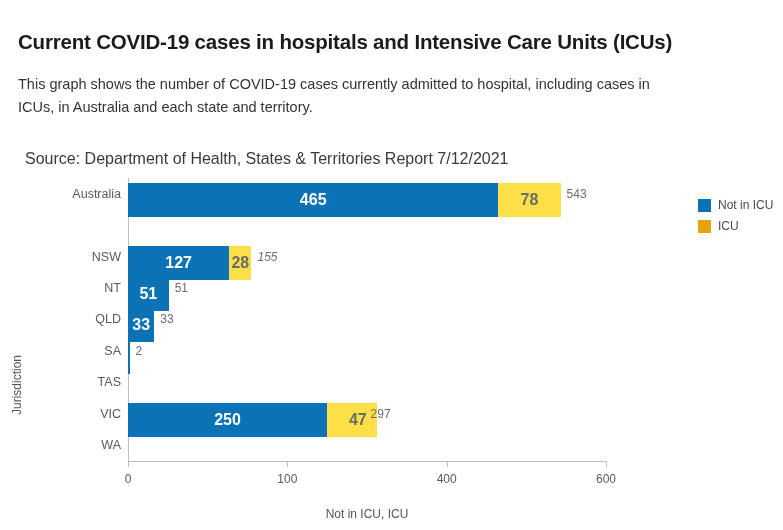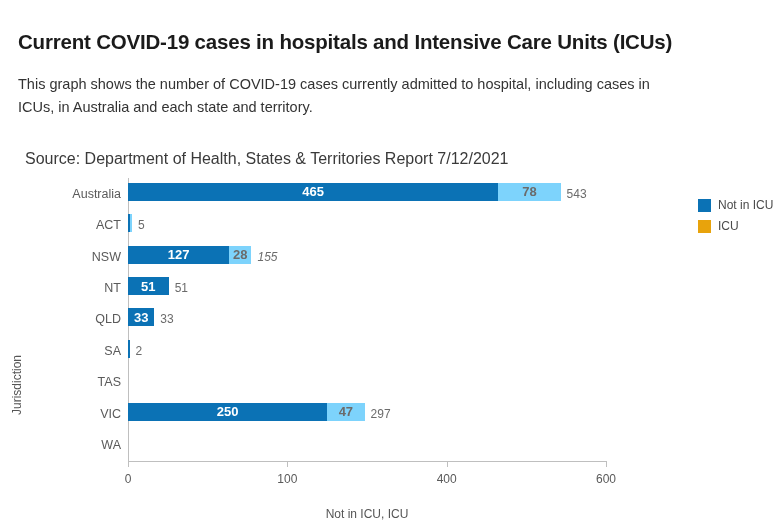--- a/index.html
+++ b/index.html
@@ -64,26 +64,26 @@
   .cat{
     position:absolute;right:100%;margin-right:7px;top:50%;
     transform:translateY(-50%);
     font-size:12.5px;color:#5a5a5a;white-space:nowrap;
   }
   .bars{
     position:absolute;left:0;top:50%;transform:translateY(-50%);
     height:22px;display:flex;align-items:stretch;
   }
   .seg{
-    height:18px;display:flex;align-items:center;justify-content:center;
-    font-size:13px;font-weight:bold;color:#ffffff;overflow:hidden;
+    height:34px;display:flex;align-items:center;justify-content:center;
+    font-size:16px;font-weight:bold;color:#ffffff;overflow:hidden;
   }
   .seg.icu{color:#6b6b6b;}
   .seg-blue{background:#0b72b5;}
-  .seg-orange{background:#7dd3fc;}
+  .seg-orange{background:#fde047;}
   .total{
     position:absolute;top:50%;transform:translateY(-50%);
     font-size:12px;color:#6b6b6b;white-space:nowrap;
   }
 
   
   .legend{
     position:absolute;left:686px;top:198px;
     font-size:12px;color:#4a4a4a;
   }
@@ -125,28 +125,20 @@
 
     <div class="plot" id="plot">
         <div class="row" style="top: 0px; height: 31.4444px;">
           <div class="cat">Australia</div>
           <div class="bars">
             <div class="seg seg-blue" style="width: 370.45px;">465</div>
             <div class="seg seg-orange icu" style="width: 62.14px;">78</div>
           </div>
           <div class="total" style="left: 438.59px;">543</div>
         </div>
-        <div class="row" style="top: 31.4444px; height: 31.4444px;">
-          <div class="cat">ACT</div>
-          <div class="bars">
-            <div class="seg seg-blue" style="width: 1.59333px;"></div>
-            <div class="seg seg-orange icu" style="width: 2.39px;"></div>
-          </div>
-          <div class="total" style="left: 9.98333px;">5</div>
-        </div>
         <div class="row" style="top: 62.8889px; height: 31.4444px;">
           <div class="cat">NSW</div>
           <div class="bars">
             <div class="seg seg-blue" style="width: 101.177px;">127</div>
             <div class="seg seg-orange icu" style="width: 22.3067px;">28</div>
           </div>
           <div class="total" style="left: 129.483px; font-style: italic;">155</div>
         </div>
         <div class="row" style="top: 94.3333px; height: 31.4444px;">
           <div class="cat">NT</div>
@@ -170,21 +162,21 @@
           <div class="total" style="left: 7.59333px;">2</div>
         </div>
         <div class="row" style="top: 188.667px; height: 31.4444px;">
           <div class="cat">TAS</div>
           <div class="bars"></div>
         </div>
         <div class="row" style="top: 220.111px; height: 31.4444px;">
           <div class="cat">VIC</div>
           <div class="bars">
             <div class="seg seg-blue" style="width: 199.167px;">250</div>
-            <div class="seg seg-orange icu" style="width: 37.4433px;">47</div>
+            <div class="seg seg-orange icu" style="width: 37.4433px; padding-left: 12px;">47</div>
           </div>
           <div class="total" style="left: 242.61px;">297</div>
         </div>
         <div class="row" style="top: 251.556px; height: 31.4444px;">
           <div class="cat">WA</div>
           <div class="bars"></div>
         </div>
       </div>
   </div>
 

